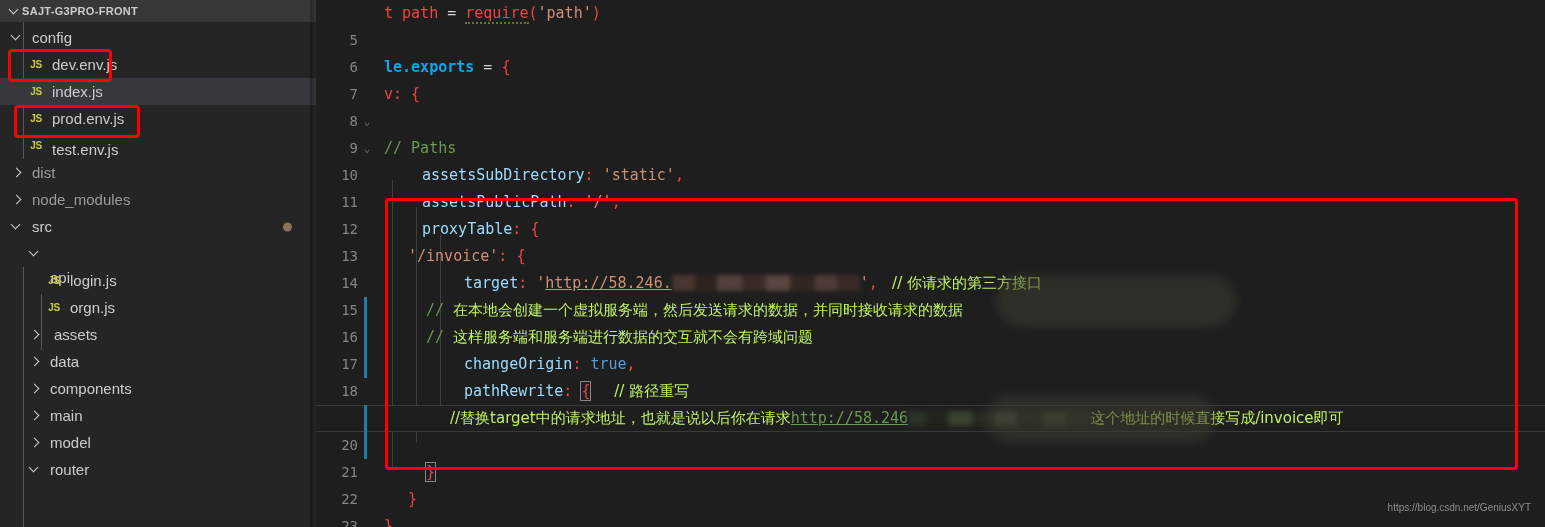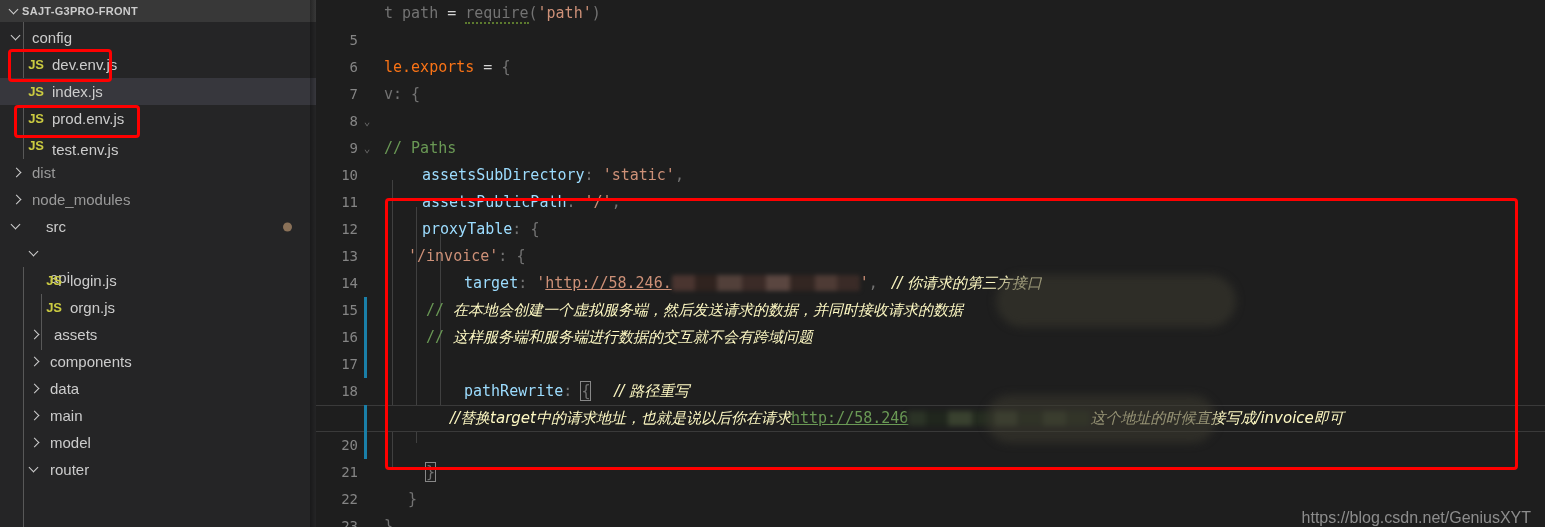--- a/index.html
+++ b/index.html
@@ -26,21 +26,21 @@
   .row{
     height:27px;display:flex;align-items:center;position:relative;
     color:#cccccc;font-size:14px;white-space:nowrap;
   }
   .row.sel{background:#37373d;}
   .row .chev{width:18px;height:18px;flex:0 0 18px;position:relative;}
   .row .lbl{font-size:15px;line-height:27px;}
   .row.dim .lbl{color:#9a9a9a;}
   .jsico{
     flex:0 0 20px;width:20px;text-align:center;color:#cbcb41;
-    font-size:13px;font-weight:bold;font-family:"Liberation Sans",sans-serif;
+    font-size:10px;font-weight:bold;font-family:"Liberation Sans",sans-serif;
     letter-spacing:-.3px;
   }
   .indent-guide{
     position:absolute;top:0;bottom:0;width:1px;background:#585858;
   }
   .dirty-dot{
     position:absolute;right:24px;top:50%;transform:translateY(-50%);
     width:9px;height:9px;border-radius:50%;background:#8a7158;
   }
   
@@ -78,26 +78,26 @@
   .ln .txt{
     position:absolute;left:68px;top:0;line-height:27px;
   }
   .ln.cur{background:#1e1e1e;box-shadow:inset 0 1px 0 #3a3a3a, inset 0 -1px 0 #3a3a3a;}
   .fold{
     position:absolute;left:44px;width:14px;height:27px;color:#6e6e6e;
     font-size:11px;line-height:27px;text-align:center;
   }
 
   
-  .t-plain{color:#737373;}
+  .t-plain{color:#ef4444;}
   .t-key{color:#9cdcfe;margin-left:38px;}
   .t-str{color:#ce9178;}
   .t-cmt{color:#6a9955;}
-  .t-cmt-cjk{color:#fef9c3;font-family:"DejaVu Sans","Liberation Sans",sans-serif;font-style:italic;}
-  .t-fn{color:#f97316;}
+  .t-cmt-cjk{color:#bef264;font-family:"DejaVu Sans","Liberation Sans",sans-serif;}
+  .t-fn{color:#0ea5e9;font-weight:bold;}
   .t-bool{color:#569cd6;}
   .t-op{color:#d4d4d4;}
   .t-link{color:#ce9178;text-decoration:underline;}
   .t-link-g{color:#6a9955;text-decoration:underline;}
   .sq{border-bottom:2px dotted #5c7a2e;}
 
   .bracket{outline:1px solid #888;outline-offset:0;}
 
   
   .eguide{position:absolute;width:1px;background:#404040;}
@@ -118,21 +118,21 @@
     filter:blur(2.5px);
   }
   .blurdisc{
     position:absolute;border-radius:40px;
     background:rgba(60,58,48,.55);filter:blur(4px);
   }
 
   
   .redbox{position:absolute;border:3px solid #ff0000;border-radius:4px;pointer-events:none;}
   .watermark{
-    position:absolute;right:14px;bottom:0;color:#8d8d8d;font-size:16px;
+    position:absolute;right:14px;bottom:14px;color:#8d8d8d;font-size:10px;
     font-family:"Liberation Sans",sans-serif;
   }
 </style>
 </head>
 <body>
 
 <div id="app">
 
   <div class="sidebar">
 
@@ -186,21 +186,21 @@
           <span class="chev right">
             <i></i>
           </span>
           <span class="lbl" style="margin-left: 6px;">node_modules</span>
         </div>
         <div class="row">
           <span style="flex: 0 0 8px; width: 8px;"></span>
           <span class="chev down">
             <i></i>
           </span>
-          <span class="lbl" style="margin-left: 20px;">src</span>
+          <span class="lbl" style="margin-left: 6px;">src</span>
           <span class="dirty-dot"></span>
         </div>
         <div class="row">
           <span style="flex: 0 0 26px; width: 26px;"></span>
           <span class="chev down">
             <i></i>
           </span>
           <span class="lbl" style="margin-left: 6px; margin-top: 48px;">api</span>
         </div>
         <div class="row">
@@ -218,28 +218,28 @@
           <span class="chev right">
             <i></i>
           </span>
           <span class="lbl" style="margin-left: 10px;">assets</span>
         </div>
         <div class="row">
           <span style="flex: 0 0 26px; width: 26px;"></span>
           <span class="chev right">
             <i></i>
           </span>
+          <span class="lbl" style="margin-left: 6px;">data</span>
+        </div>
+        <div class="row">
+          <span style="flex: 0 0 26px; width: 26px;"></span>
+          <span class="chev right">
+            <i></i>
+          </span>
           <span class="lbl" style="margin-left: 6px;">components</span>
-        </div>
-        <div class="row">
-          <span style="flex: 0 0 26px; width: 26px;"></span>
-          <span class="chev right">
-            <i></i>
-          </span>
-          <span class="lbl" style="margin-left: 6px;">data</span>
         </div>
         <div class="row">
           <span style="flex: 0 0 26px; width: 26px;"></span>
           <span class="chev right">
             <i></i>
           </span>
           <span class="lbl" style="margin-left: 6px;">main</span>
         </div>
         <div class="row">
           <span style="flex: 0 0 26px; width: 26px;"></span>
@@ -331,20 +331,21 @@
 
       <div class="ln" style="top:324px;position:absolute;left:0;right:0;">
         <span class="num">17</span>
         <span class="gut" style="background:#1a7fa8;"></span>
         <span class="txt" style="left:110px;"><span class="t-cmt">// </span><span class="t-cmt-cjk">这样服务端和服务端进行数据的交互就不会有跨域问题</span></span>
       </div>
 
       <div class="ln" style="top:351px;position:absolute;left:0;right:0;">
         <span class="num">18</span>
         <span class="gut" style="background:#1a7fa8;"></span>
+        <span class="txt" style="left:110px;"><span class="t-key">changeOrigin</span><span class="t-plain">: </span><span class="t-bool">true</span><span class="t-plain">,</span></span>
       </div>
 
       <div class="ln" style="top:378px;position:absolute;left:0;right:0;">
         <span class="num">19</span>
         <span class="txt" style="left:110px;"><span class="t-key">pathRewrite</span><span class="t-plain">: </span><span class="t-plain bracket">{</span><span class="t-cmt-cjk">     </span><span class="t-cmt-cjk">// 路径重写</span></span>
       </div>
 
       <div class="ln cur" style="top:405px;position:absolute;left:0;right:0;">
         <span class="num">20</span>
         <span class="gut" style="background:#1a7fa8;"></span>

